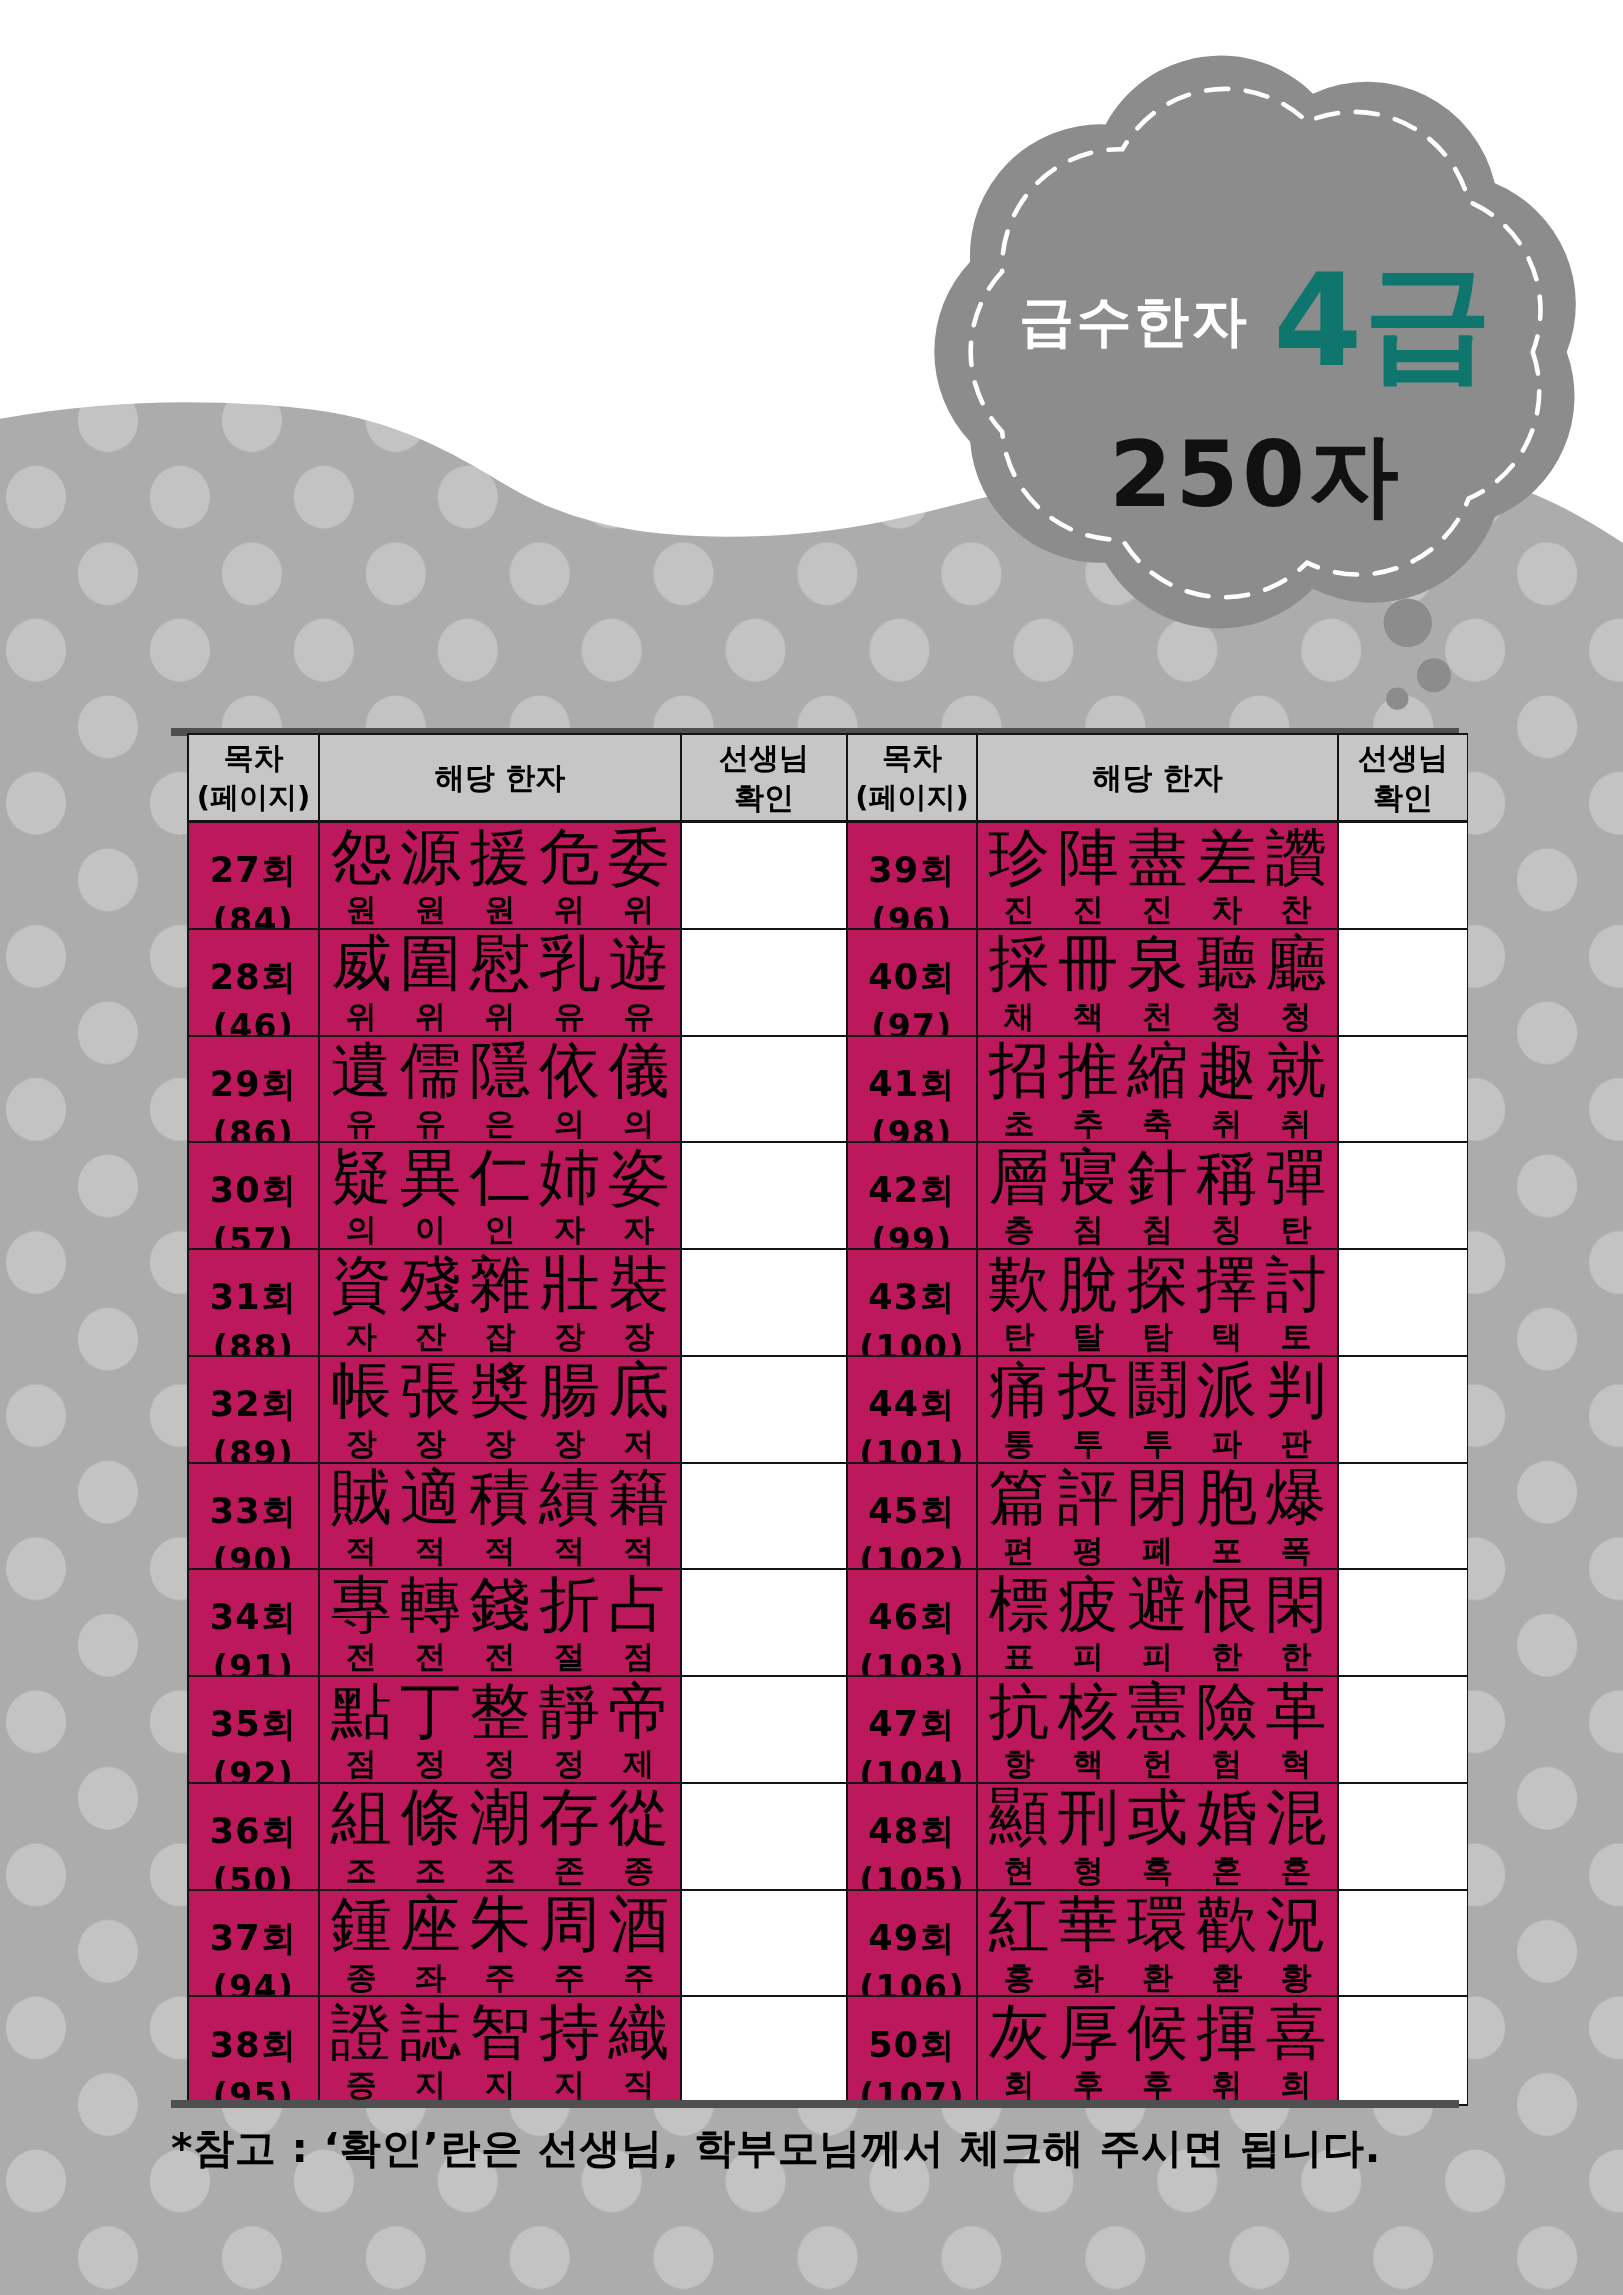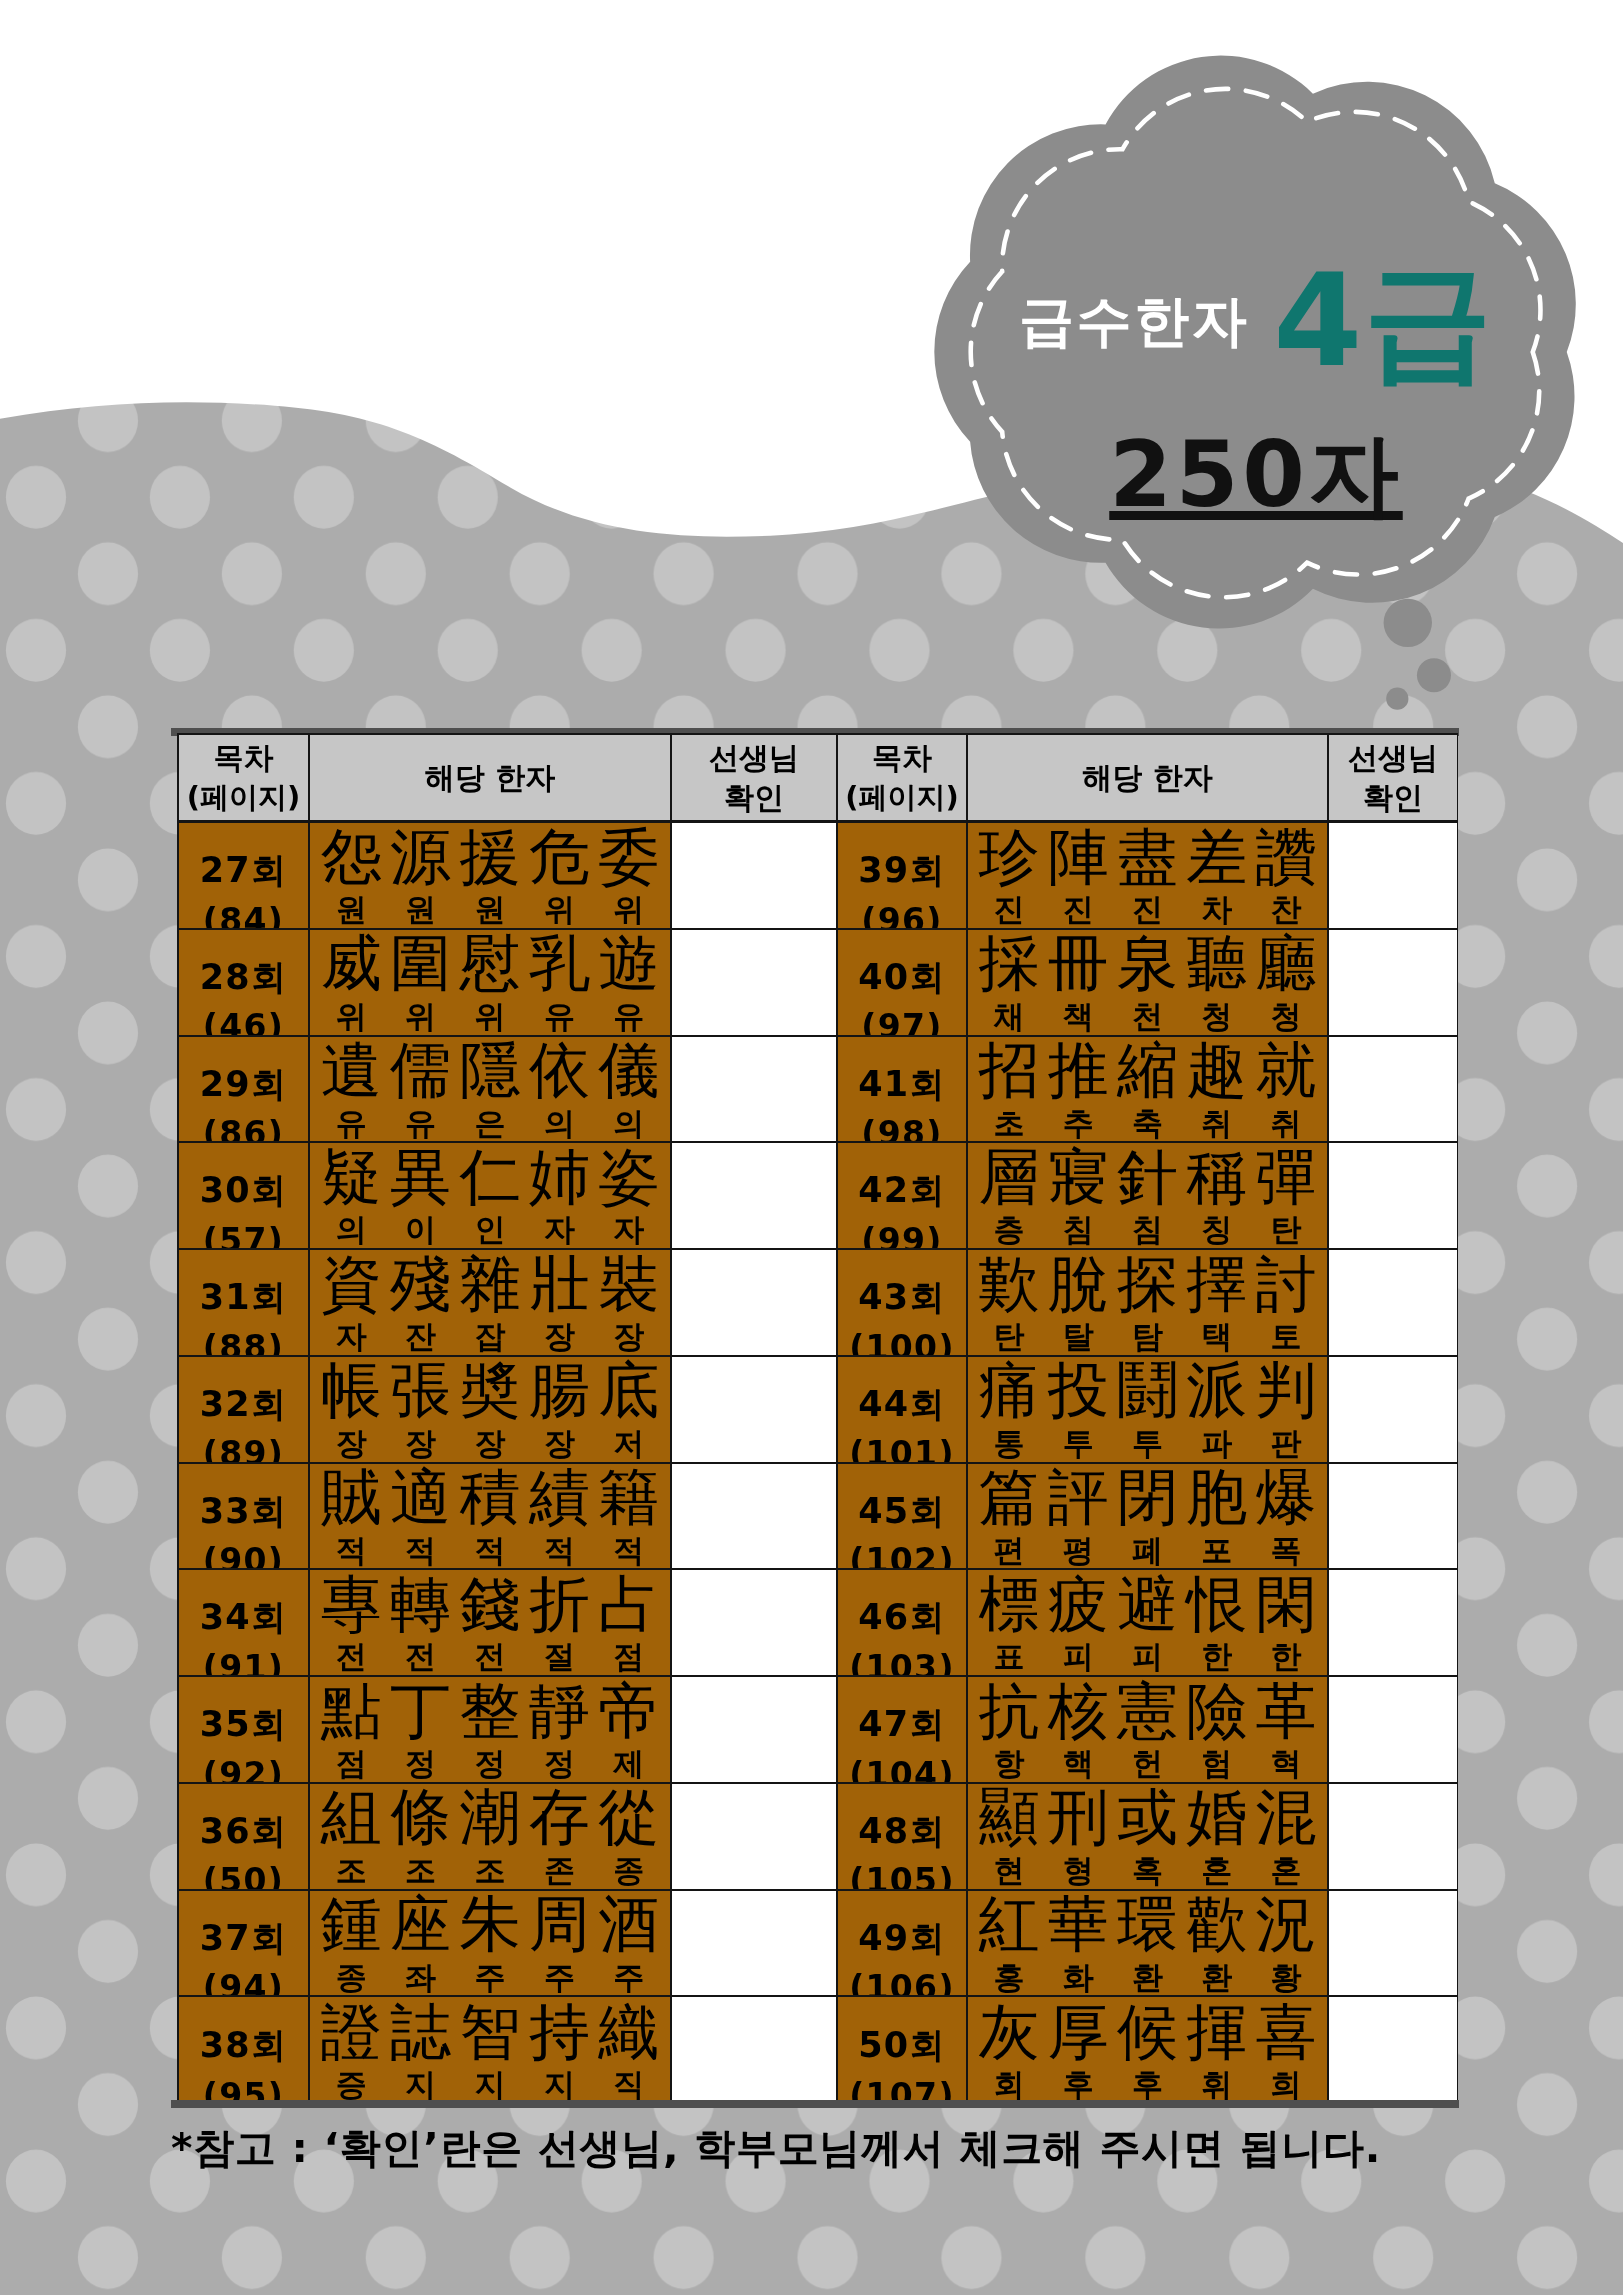--- a/index.html
+++ b/index.html
@@ -5,32 +5,32 @@
   html,body{margin:0;padding:0;background:#fff;}
   body{width:1623px;height:2295px;position:relative;overflow:hidden;
        font-family:"DejaVu Sans","Liberation Sans",sans-serif;color:#000;}
   #bg{position:absolute;left:0;top:0;width:1623px;height:2295px;}
 
   
   .cloud-text{position:absolute;left:968px;top:222px;width:576px;text-align:center;}
   .cloud-line1{display:flex;justify-content:center;align-items:center;gap:24px;height:164px;padding-top:18.3px;}
   .series-label{font-size:55px;font-weight:bold;color:#fff;letter-spacing:2.6px;}
   .grade-label{font-size:128px;font-weight:bold;color:#0f766e;letter-spacing:1.3px;}
-  .count-label{margin-top:10.5px;font-size:90px;font-weight:bold;color:#111;letter-spacing:3.9px;text-decoration:underline;}
+  .count-label{margin-top:10.5px;font-size:90px;font-weight:bold;color:#111;letter-spacing:3.9px;}
 
   
   .bar{position:absolute;left:171px;width:1288px;height:7.9px;background:var(--bar,#4f4f4f);}
   .bar-top{top:728px;}
   .bar-bottom{top:2100px;}
 
   
-  .grid{position:absolute;left:177px;top:733px;width:1277px;height:1369px;
+  .grid{position:absolute;left:187px;top:733px;width:1277px;height:1369px;
         display:grid;border:2.6px solid #141414;box-sizing:content-box;
         grid-template-columns:131px 362px 166px 130px 361px 128px;
-        grid-template-rows:88px repeat(12,1fr);background:#a16207;}
+        grid-template-rows:88px repeat(12,1fr);background:#be185d;}
   .cell{box-sizing:border-box;border-right:2.6px solid #141414;border-bottom:2.6px solid #141414;
         display:flex;flex-direction:column;align-items:center;justify-content:center;overflow:hidden;}
   .grid > .cell:nth-child(6n){border-right:none;}
   .grid > .cell:nth-child(n+73){border-bottom:none;}
   .hcell{background:var(--header-bg,#c6c6c6);border-bottom-width:3.9px;
          font-weight:bold;font-size:30px;line-height:1.25;text-align:center;gap:2.6px;}
   .hcell .sub{font-size:29px;}
   .lesson-cell{gap:6.5px;}
   .lesson-no{font-size:35px;font-weight:bold;letter-spacing:1.3px;margin-top:36px;}
   .lesson-pg{font-size:33px;font-weight:bold;letter-spacing:1.3px;}

